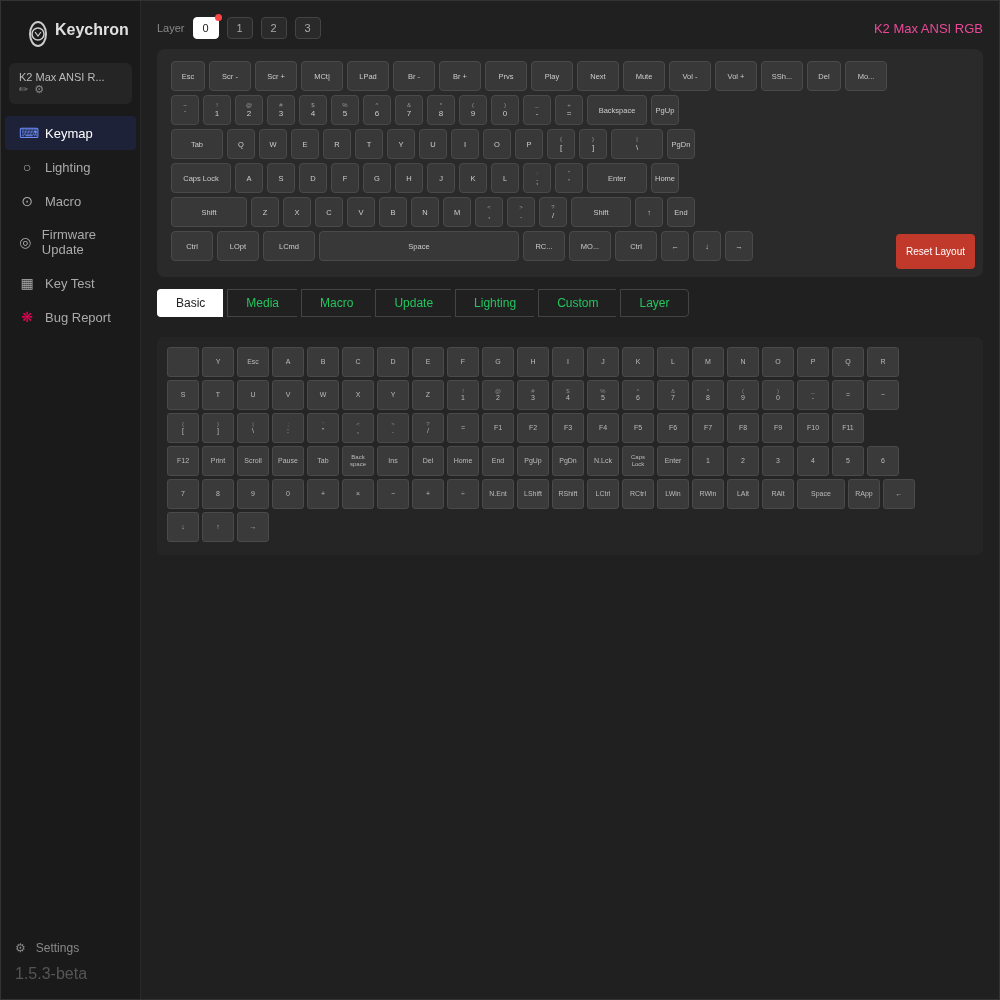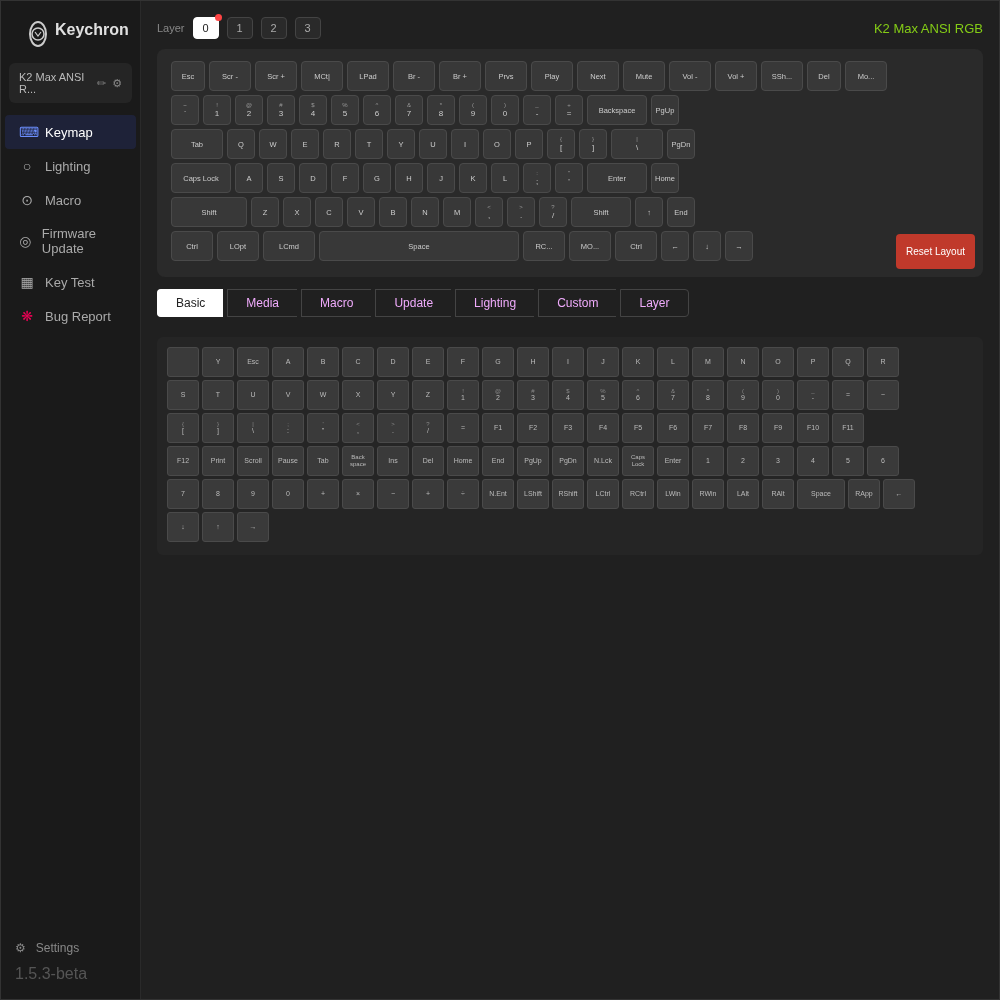--- a/index.html
+++ b/index.html
@@ -48,22 +48,22 @@
       font-size: 16px;
       font-weight: 600;
       color: #e0e0e0;
     }
     .device-card {
       margin: 0 8px 12px;
       background: #252525;
       border-radius: 6px;
       padding: 8px 10px;
       display: flex;
-      align-items: center;
       justify-content: space-between;
+      flex-direction: column;
     }
     .device-name {
       font-size: 11px;
       color: #bbb;
     }
     .device-icons {
       display: flex;
       gap: 6px;
     }
     .device-icons span {
@@ -159,21 +159,21 @@
       position: absolute;
       top: -4px;
       right: -4px;
       width: 7px;
       height: 7px;
       background: #f44;
       border-radius: 50%;
     }
     .keyboard-title {
       font-size: 13px;
-      color: #84cc16;
+      color: #ec4899;
     }
     
     .keyboard-container {
       background: #2a2a2a;
       border-radius: 8px;
       padding: 12px 14px;
       margin-bottom: 12px;
       position: relative;
     }
     .keyboard-row {
@@ -222,21 +222,21 @@
     
     .tab-bar {
       display: flex;
       gap: 4px;
       margin-bottom: 20px;
     }
     .tab-btn {
       padding: 6px 18px;
       background: transparent;
       border: 1px solid #444;
-      color: #f0abfc;
+      color: #22c55e;
       font-size: 12px;
       cursor: pointer;
       border-right: none;
     }
     .tab-btn:first-child { border-radius: 4px 0 0 4px; }
     .tab-btn:last-child { border-right: 1px solid #444; border-radius: 0 4px 4px 0; }
     .tab-btn.active {
       background: #fff;
       color: #222;
       border-color: #fff;

